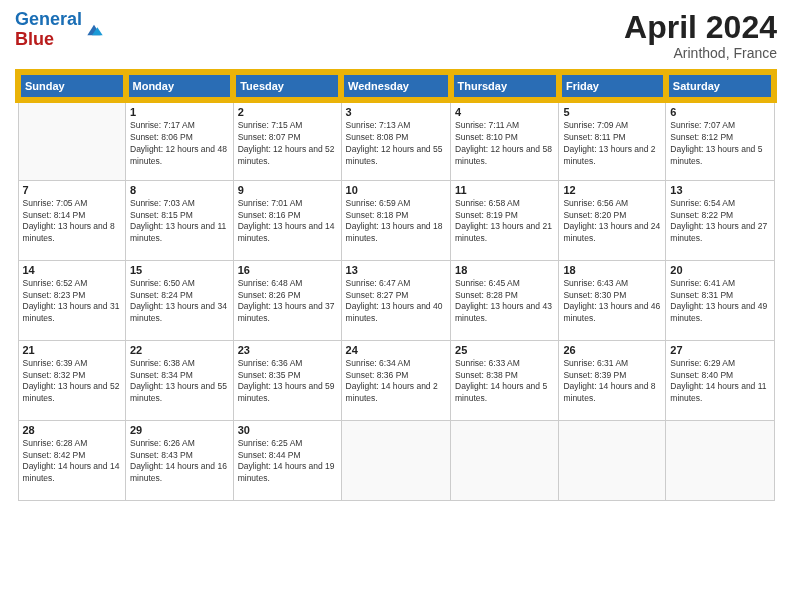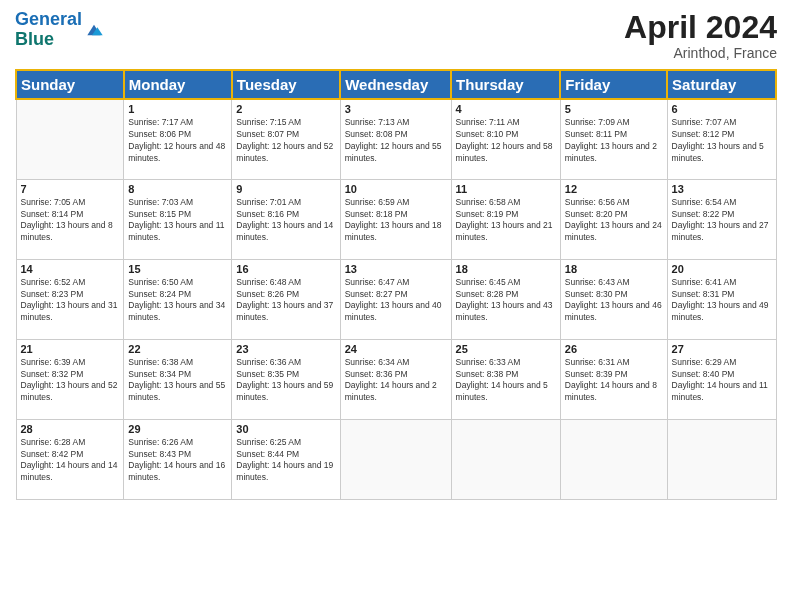--- a/index.html
+++ b/index.html
@@ -54,24 +54,24 @@
       color: #555;
     }
     .calendar-table {
       width: 100%;
       border-collapse: collapse;
       font-size: 9.5px;
     }
     .calendar-table thead tr th {
       background-color: #2a6db5;
       color: #fff;
-      font-size: 15px;
+      font-size: 11px;
       font-weight: bold;
       padding: 5px 4px;
-      border: 2px solid #eab308;
+      border: 6px solid #eab308;
       text-align: left;
     }
     .calendar-table tbody tr td {
       border: 1px solid #ccc;
       vertical-align: top;
       padding: 3px 4px;
       width: 113px;
       min-height: 70px;
       height: 80px;
     }
@@ -93,21 +93,21 @@
 </head>
 <body>
 
 <div class="page">
   <div class="header">
     <div class="logo">
       <div>
         <div style="display:flex;align-items:center;">
           <span class="logo-text">
             <span>General</span><br>
-            <span style="color:#0f766e;">Blue</span>
+            <span style="color:#b91c1c;">Blue</span>
           </span>
           <svg class="logo-icon" viewBox="0 0 30 20" xmlns="http://www.w3.org/2000/svg">
             <polygon points="5,18 15,2 25,18" fill="#2a6db5"></polygon>
             <polygon points="12,18 20,6 28,18" fill="#1a9ad7"></polygon>
           </svg>
         </div>
       </div>
     </div>
     <div class="title-block">
       <div class="title-month">April 2024</div>

